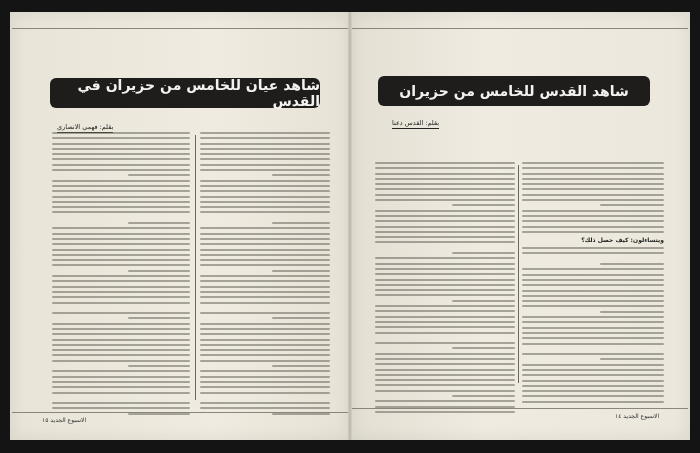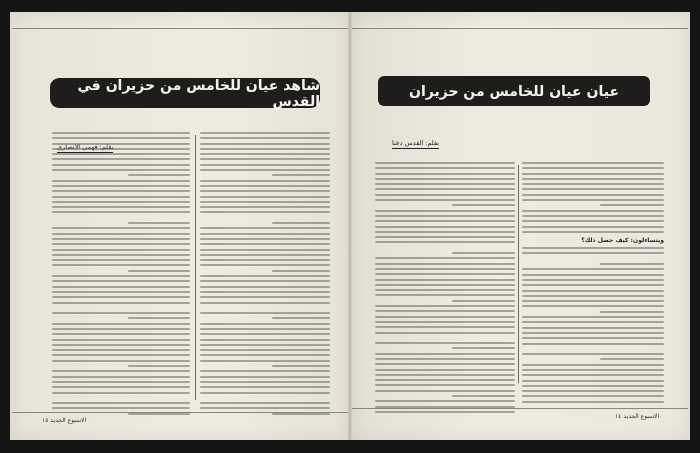--- a/index.html
+++ b/index.html
@@ -14,21 +14,21 @@
   .page.left  { left:10px; width:340px; background:linear-gradient(90deg,#e8e4d8 0%,#efebe0 60%,#e6e2d6 100%); }
   .page.right { left:350px; width:340px; background:linear-gradient(90deg,#e3dfd3 0%,#efebe1 40%,#ebe7dc 100%); }
   .gutter { position:absolute; left:348px; top:12px; width:4px; height:428px; background:linear-gradient(90deg,#cfcabd,#bdb8ab,#d5d0c4); }
   .rule { position:absolute; height:1px; background:#8a867c; }
   .title-bar {
     position:absolute; height:30px; background:#1e1d1c; border-radius:6px;
     color:#f4f2ee; font-weight:bold; font-size:14px; display:flex; align-items:center; justify-content:center;
     direction:rtl;
   }
   .byline {
-    position:absolute; font-size:6.5px; color:#222; direction:rtl; border-bottom:1px solid #222; padding-bottom:1px;margin-top:20px;
+    position:absolute; font-size:6.5px; color:#222; direction:rtl; border-bottom:1px solid #222; padding-bottom:1px;
   }
   .col { position:absolute; direction:rtl; }
   .line {
     height:2px; background:#6a665e; margin-bottom:3.3px; opacity:.55; border-radius:1px;
   }
   .line.short { width:45%; margin-right:0; margin-left:auto; }
   .line.gap { background:transparent; }
   .subhead { font-size:6px; font-weight:bold; color:#222; margin:1px 0 4px; }
   .col-sep { position:absolute; width:1px; background:#6b675f; }
   .footer { position:absolute; font-size:6px; color:#333; direction:rtl; }
@@ -36,21 +36,21 @@
 </head>
 <body>
 
 <div class="page left"></div>
 <div class="page right"></div>
 <div class="gutter"></div>
 
 <div class="rule" style="left:12px;top:28px;width:336px;"></div>
 <div class="rule" style="left:352px;top:28px;width:336px;"></div>
 
-<div class="title-bar" style="left:50px;top:78px;width:270px;border-radius:9px;">شاهد عيان للخامس من حزيران في القدس</div>
+<div class="title-bar" style="left:50px;top:78px;width:270px;">شاهد عيان للخامس من حزيران في القدس</div>
 <div class="byline" style="left:57px;top:123px;">بقلم: فهمي الانصاري</div>
 
 <div class="col" style="left:52px;top:132px;width:138px;" id="lc1">
     <div class="line"></div>
     <div class="line"></div>
     <div class="line"></div>
     <div class="line"></div>
     <div class="line"></div>
     <div class="line"></div>
     <div class="line"></div>
@@ -156,21 +156,21 @@
     <div class="line"></div>
     <div class="line gap"></div>
     <div class="line"></div>
     <div class="line"></div>
     <div class="line short"></div>
   </div>
 
 <div class="rule" style="left:12px;top:412px;width:336px;"></div>
 <div class="footer" style="left:42px;top:416px;">الاسبوع الجديد ١٥</div>
 
-<div class="title-bar" style="left:378px;top:76px;width:272px;">عيان عيان للخامس من حزيران</div>
+<div class="title-bar" style="left:378px;top:76px;width:272px;">شاهد القدس للخامس من حزيران</div>
 <div class="byline" style="left:392px;top:119px;">بقلم: القدس دعنا</div>
 
 <div class="col" style="left:375px;top:162px;width:140px;" id="rc1">
     <div class="line"></div>
     <div class="line"></div>
     <div class="line"></div>
     <div class="line"></div>
     <div class="line"></div>
     <div class="line"></div>
     <div class="line"></div>

